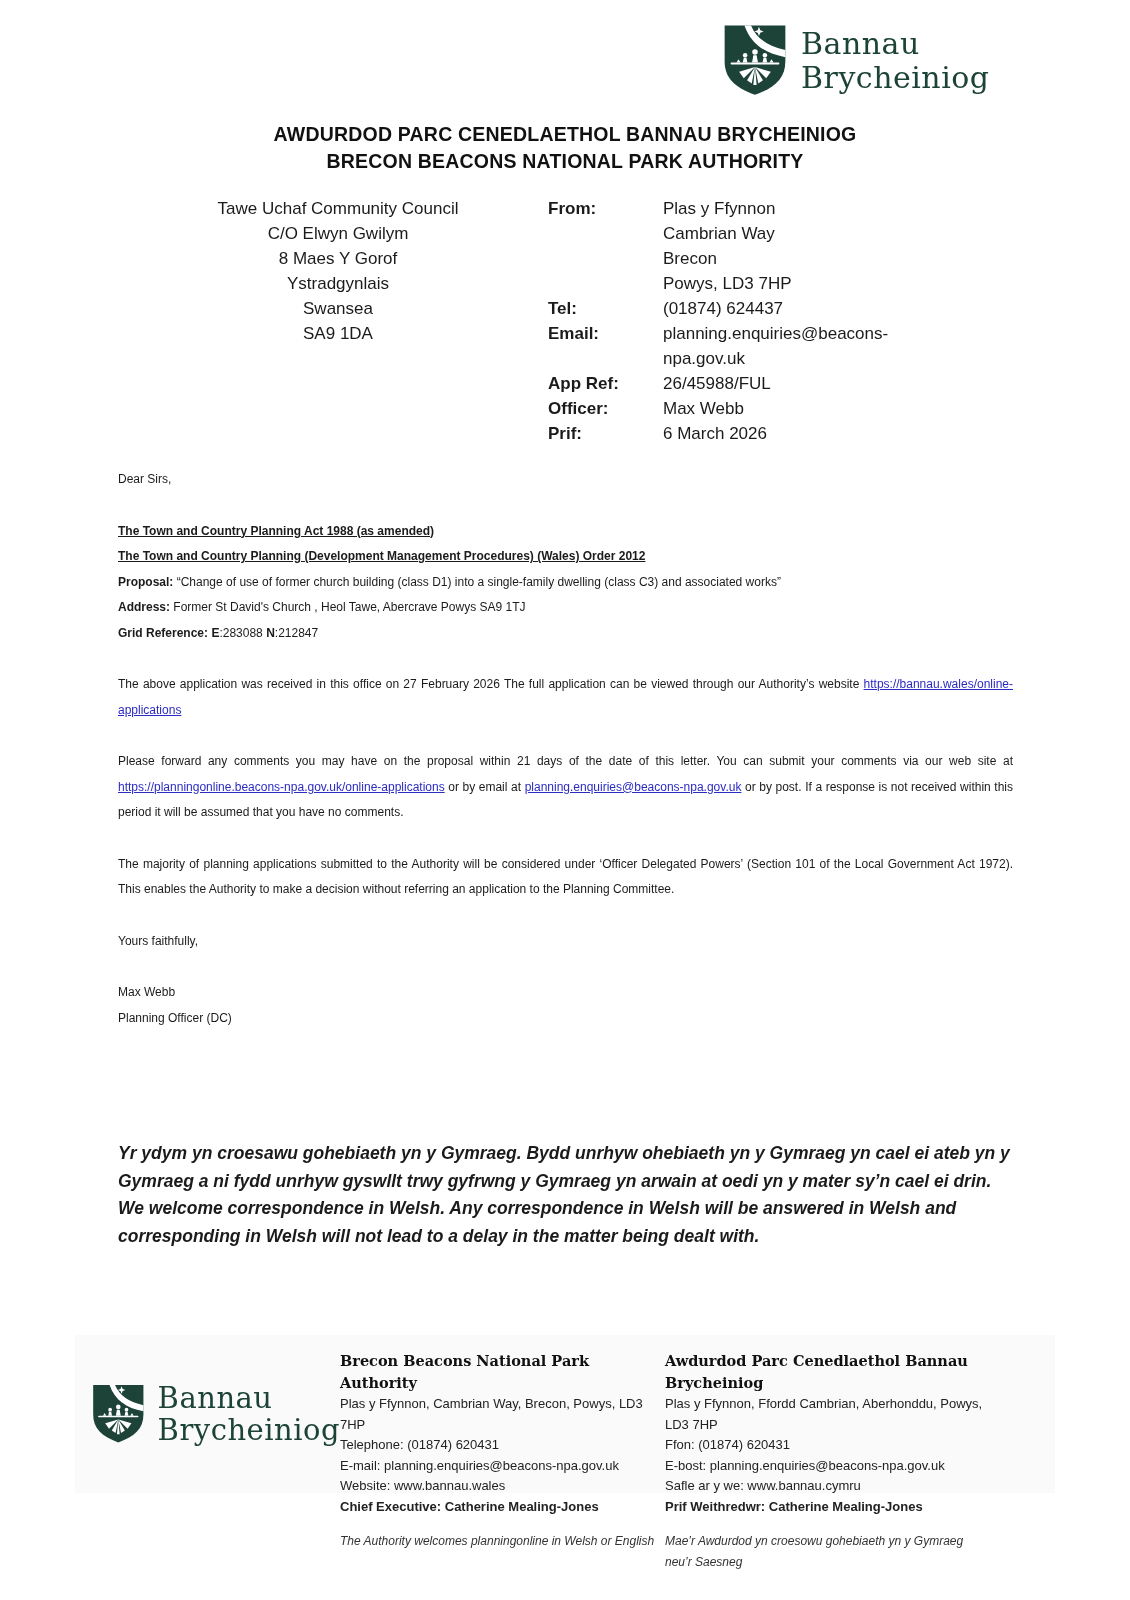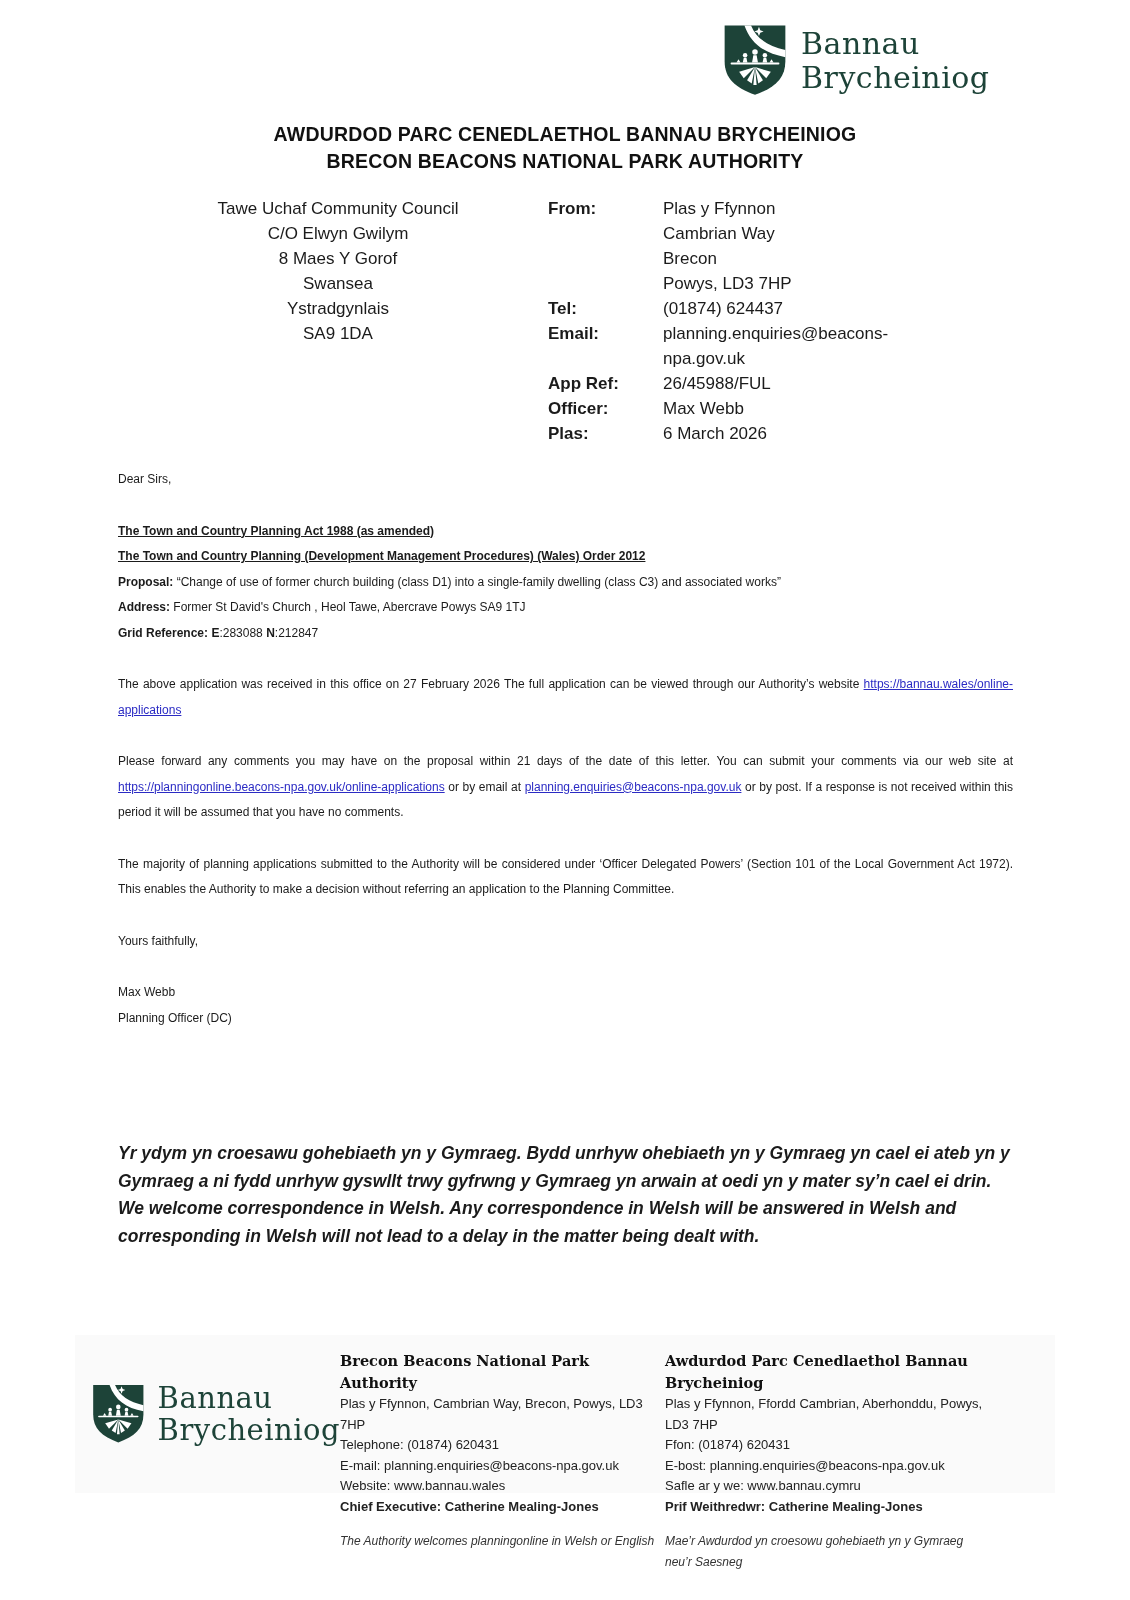--- a/index.html
+++ b/index.html
@@ -84,22 +84,22 @@
   <div class="title">
     <div>AWDURDOD PARC CENEDLAETHOL BANNAU BRYCHEINIOG</div>
     <div>BRECON BEACONS NATIONAL PARK AUTHORITY</div>
   </div>
 
   <div class="meta">
     <div class="recipient">
         <div>Tawe Uchaf Community Council</div>
         <div>C/O Elwyn Gwilym</div>
         <div>8 Maes Y Gorof</div>
+        <div>Ystradgynlais</div>
         <div>Swansea</div>
-        <div>Ystradgynlais</div>
         <div>SA9 1DA</div>
       </div>
     <div class="meta-grid">
       <div class="lbl">From:</div>
       <div>
           <div>Plas y Ffynnon</div>
           <div>Cambrian Way</div>
           <div>Brecon</div>
           <div>Powys, LD3 7HP</div>
         </div>
@@ -107,21 +107,21 @@
       <div>(01874) 624437</div>
       <div class="lbl">Email:</div>
       <div>
           <div>planning.enquiries@beacons-</div>
           <div>npa.gov.uk</div>
         </div>
       <div class="lbl">App Ref:</div>
       <div>26/45988/FUL</div>
       <div class="lbl">Officer:</div>
       <div>Max Webb</div>
-      <div class="lbl">Plas:</div>
+      <div class="lbl">Prif:</div>
       <div>6 March 2026</div>
     </div>
   </div>
 
   <div class="letter">
     <p>Dear Sirs,</p>
 
     <div class="gap">
       <p class="act">The Town and Country Planning Act 1988 (as amended)</p>
       <p class="act">The Town and Country Planning (Development Management Procedures) (Wales) Order 2012</p>

